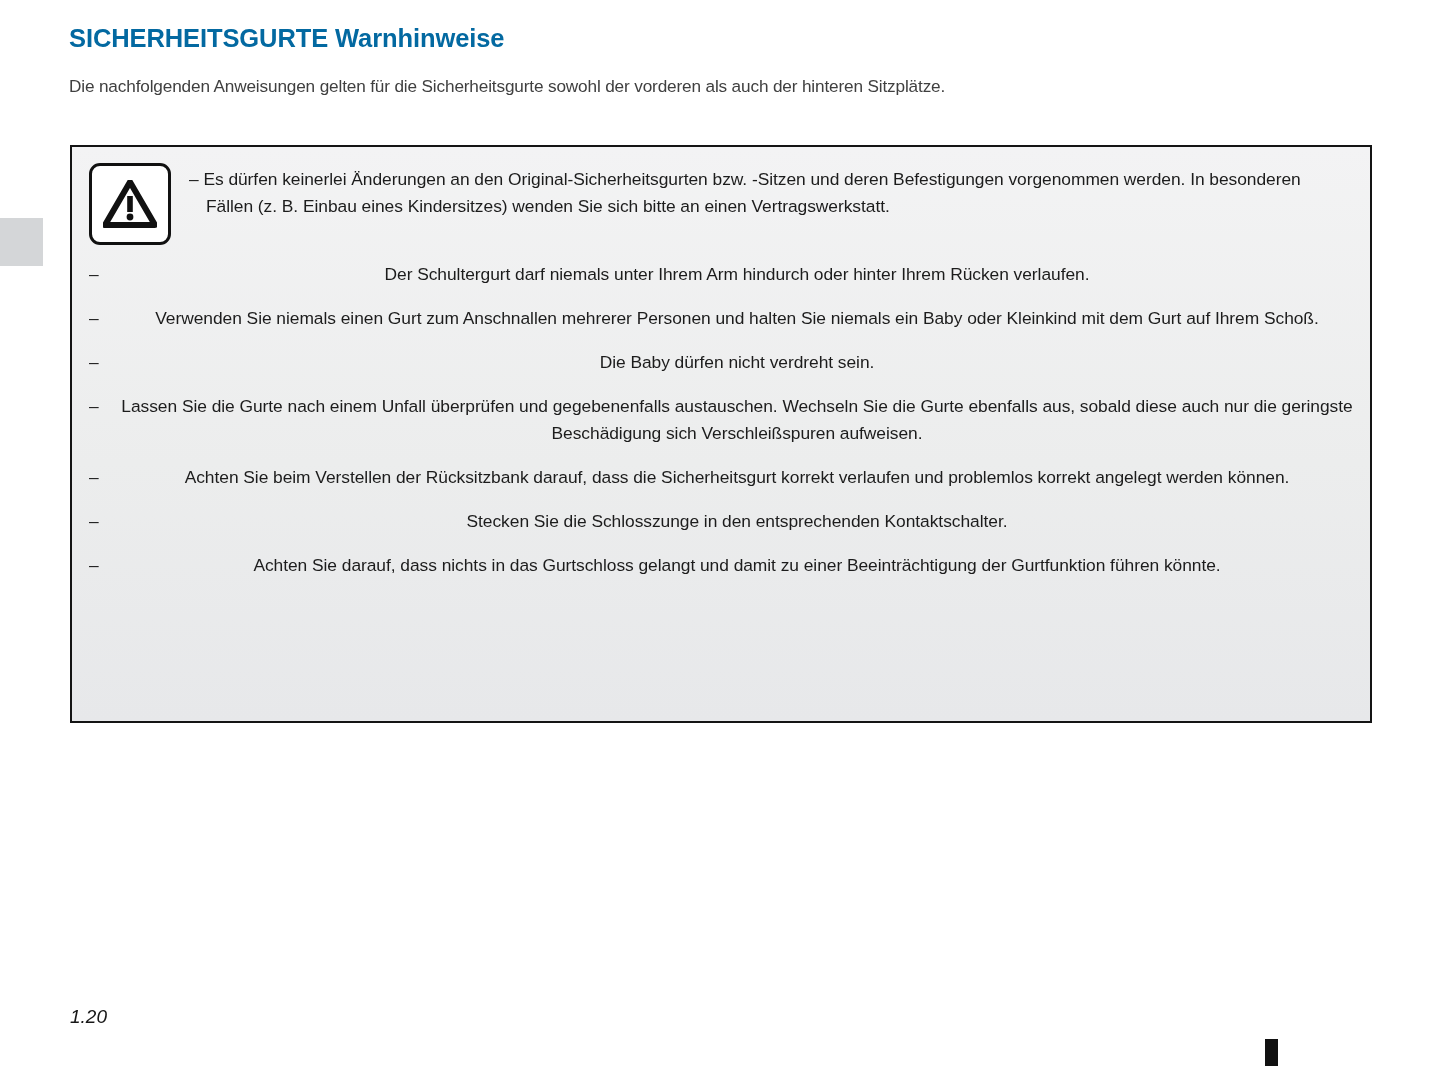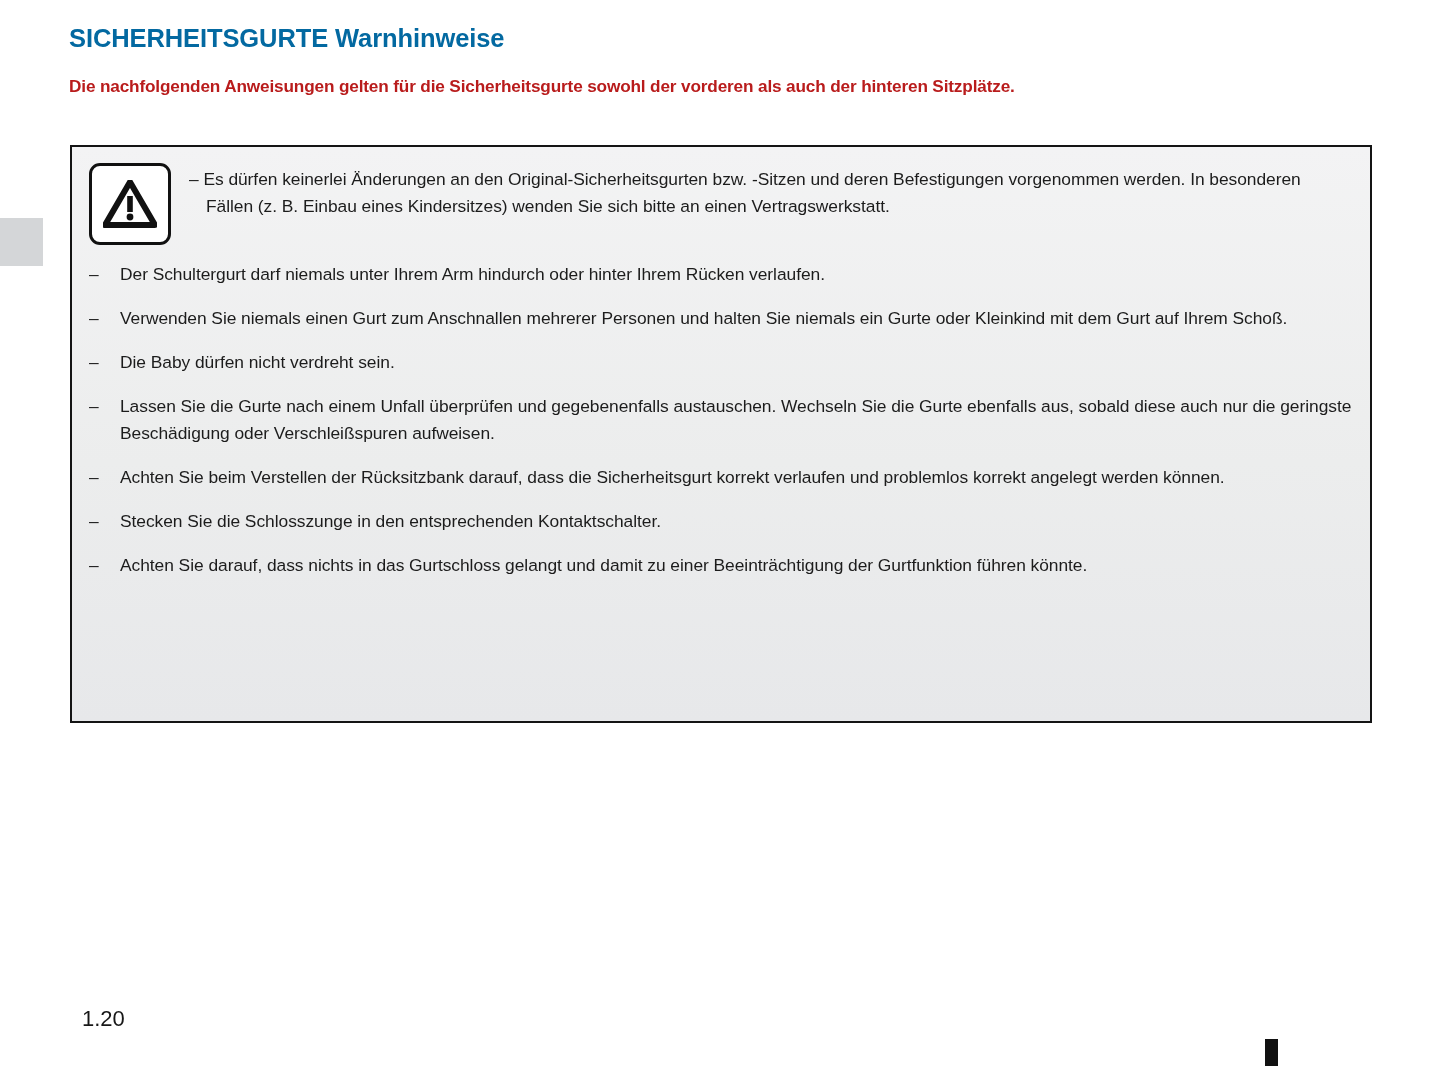--- a/index.html
+++ b/index.html
@@ -36,22 +36,22 @@
     color: #0369a1;
     white-space: nowrap;
   }
   .page-title .kicker { font-weight: bold; }
 
   .page-subtitle {
     position: absolute;
     left: 69px;
     top: 76px;
     font-size: 17.2px;
-    font-weight: bold;
-    color: #b91c1c;
+    font-weight: normal;
+    color: #404040;
     letter-spacing: -0.15px;
     white-space: nowrap;
   }
 
   
   .warning-box {
     position: absolute;
     left: 70px;
     top: 145px;
     width: 1302px;
@@ -114,28 +114,30 @@
     margin-bottom: 17px;
   }
   .bullet .marker {
     flex: 0 0 auto;
     width: 31px;
     text-align: left;
     color: #1c1c1c;
   }
   .bullet .btext {
     flex: 1 1 auto;
+    text-align: center;
   }
 
   .page-number {
     position: absolute;
-    left: 82px;
+    left: 70px;
     top: 1006px;
-    font-size: 22px;
+    font-size: 19px;
     color: #171717;
+    font-style: italic;
   }
 
   .corner-mark {
     position: absolute;
     left: 1265px;
     top: 1039px;
     width: 13px;
     height: 27px;
     background: #111111;
   }
@@ -168,29 +170,29 @@
     </div>
   </div>
 
   <div class="bullets">
     <div class="bullet">
       <span class="marker">–</span>
       <span class="btext">Der Schultergurt darf niemals unter Ihrem Arm hindurch oder hinter Ihrem Rücken verlaufen.</span>
     </div>
     <div class="bullet">
       <span class="marker">–</span>
-      <span class="btext">Verwenden Sie niemals einen Gurt zum Anschnallen mehrerer Personen und halten Sie niemals ein Gurte oder Kleinkind mit dem Gurt auf Ihrem Schoß.</span>
+      <span class="btext">Verwenden Sie niemals einen Gurt zum Anschnallen mehrerer Personen und halten Sie niemals ein Baby oder Kleinkind mit dem Gurt auf Ihrem Schoß.</span>
     </div>
     <div class="bullet">
       <span class="marker">–</span>
       <span class="btext">Die Baby dürfen nicht verdreht sein.</span>
     </div>
     <div class="bullet">
       <span class="marker">–</span>
-      <span class="btext">Lassen Sie die Gurte nach einem Unfall überprüfen und gegebenenfalls austauschen. Wechseln Sie die Gurte ebenfalls aus, sobald diese auch nur die geringste Beschädigung oder Verschleißspuren aufweisen.</span>
+      <span class="btext">Lassen Sie die Gurte nach einem Unfall überprüfen und gegebenenfalls austauschen. Wechseln Sie die Gurte ebenfalls aus, sobald diese auch nur die geringste Beschädigung sich Verschleißspuren aufweisen.</span>
     </div>
     <div class="bullet">
       <span class="marker">–</span>
       <span class="btext">Achten Sie beim Verstellen der Rücksitzbank darauf, dass die Sicherheitsgurt korrekt verlaufen und problemlos korrekt angelegt werden können.</span>
     </div>
     <div class="bullet">
       <span class="marker">–</span>
       <span class="btext">Stecken Sie die Schlosszunge in den entsprechenden Kontaktschalter.</span>
     </div>
     <div class="bullet">

